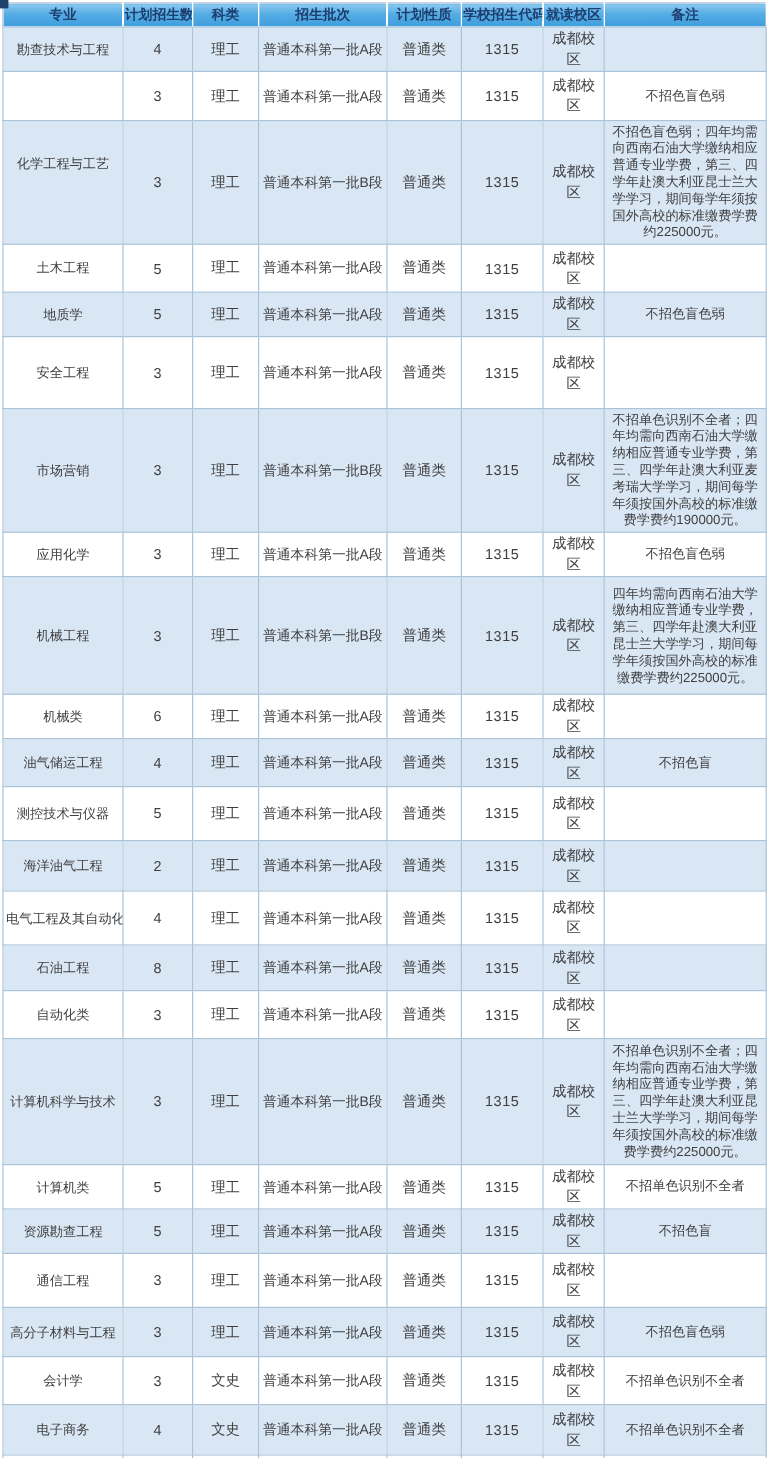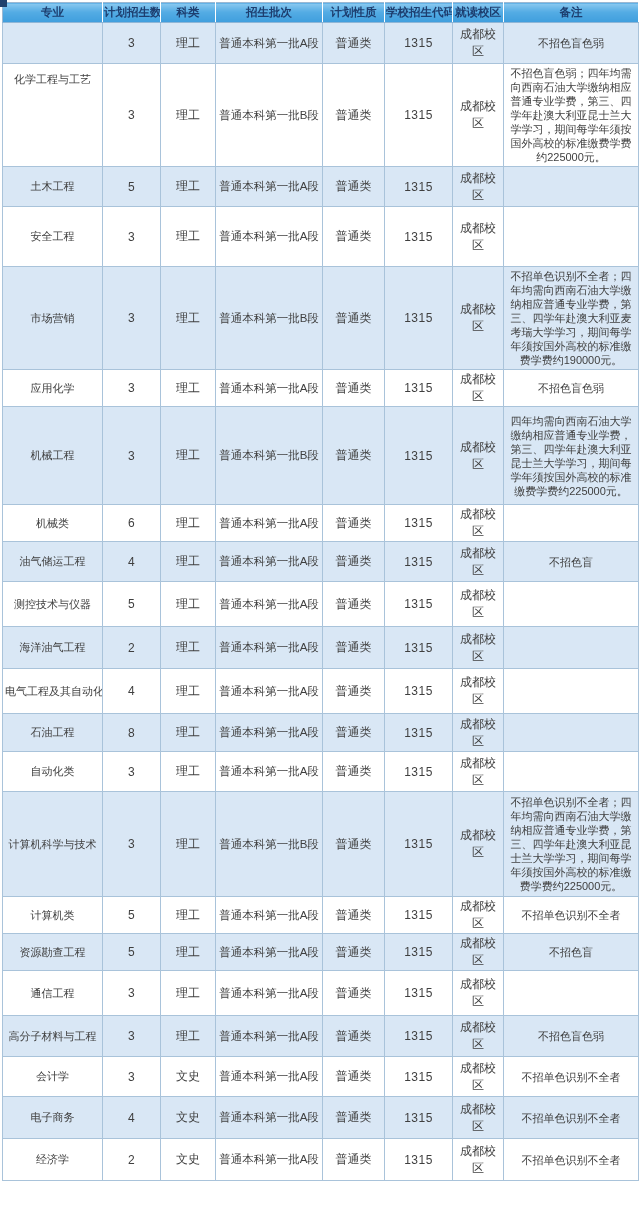--- a/index.html
+++ b/index.html
@@ -48,21 +48,21 @@
   td.batch { font-size:11.5px; white-space:nowrap; }
   td.count, td.code { letter-spacing:0.5px; }
   td.remark {
     font-size:11px;
     line-height:14px;
     line-break:anywhere;
     padding:2px 2px;
   }
   tr.major-top td.major {
     vertical-align:top;
-    padding-top:8px;
+    padding-top:28px;
   }
 </style>
 </head>
 <body>
 
 <div class="corner-artifact"></div>
 
 <table class="adm">
   <colgroup>
     <col style="width:100px">
@@ -80,20 +80,30 @@
         <th>计划招生数</th>
         <th>科类</th>
         <th>招生批次</th>
         <th>计划性质</th>
         <th>学校招生代码</th>
         <th>就读校区</th>
         <th>备注</th>
       </tr>
   </thead>
   <tbody>
+      <tr style="height: 35px;">
+        <td class="major">勘查技术与工程</td>
+        <td class="count">4</td>
+        <td class="category">理工</td>
+        <td class="batch">普通本科第一批A段</td>
+        <td class="nature">普通类</td>
+        <td class="code">1315</td>
+        <td class="campus">成都校区</td>
+        <td class="remark"></td>
+      </tr>
       <tr style="height: 41px;">
         <td class="major"></td>
         <td class="count">3</td>
         <td class="category">理工</td>
         <td class="batch">普通本科第一批A段</td>
         <td class="nature">普通类</td>
         <td class="code">1315</td>
         <td class="campus">成都校区</td>
         <td class="remark">不招色盲色弱</td>
       </tr>
@@ -109,20 +119,30 @@
       </tr>
       <tr style="height: 40px;">
         <td class="major">土木工程</td>
         <td class="count">5</td>
         <td class="category">理工</td>
         <td class="batch">普通本科第一批A段</td>
         <td class="nature">普通类</td>
         <td class="code">1315</td>
         <td class="campus">成都校区</td>
         <td class="remark"></td>
+      </tr>
+      <tr style="height: 36px;">
+        <td class="major">地质学</td>
+        <td class="count">5</td>
+        <td class="category">理工</td>
+        <td class="batch">普通本科第一批A段</td>
+        <td class="nature">普通类</td>
+        <td class="code">1315</td>
+        <td class="campus">成都校区</td>
+        <td class="remark">不招色盲色弱</td>
       </tr>
       <tr style="height: 60px;">
         <td class="major">安全工程</td>
         <td class="count">3</td>
         <td class="category">理工</td>
         <td class="batch">普通本科第一批A段</td>
         <td class="nature">普通类</td>
         <td class="code">1315</td>
         <td class="campus">成都校区</td>
         <td class="remark"></td>

